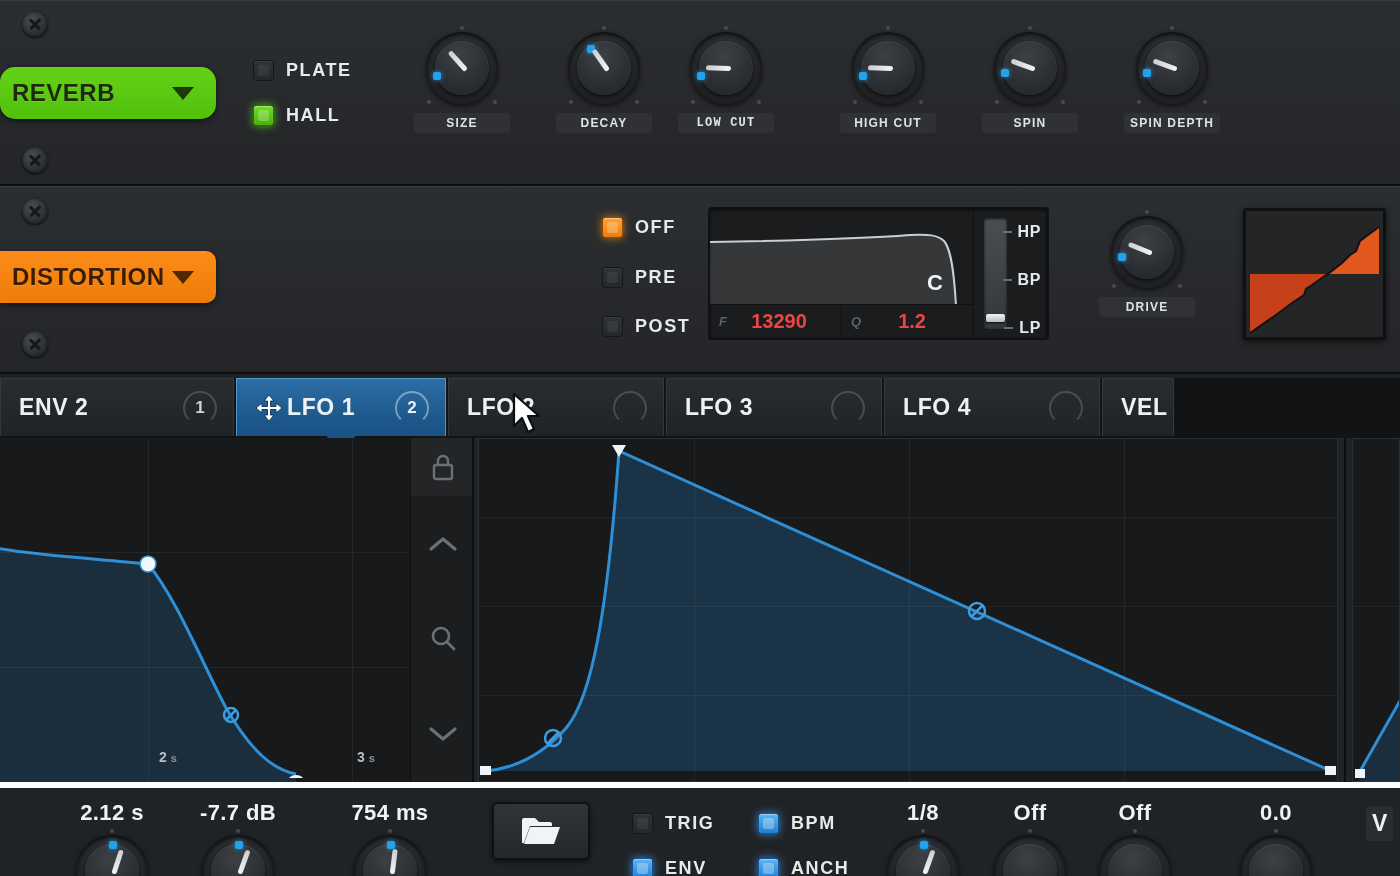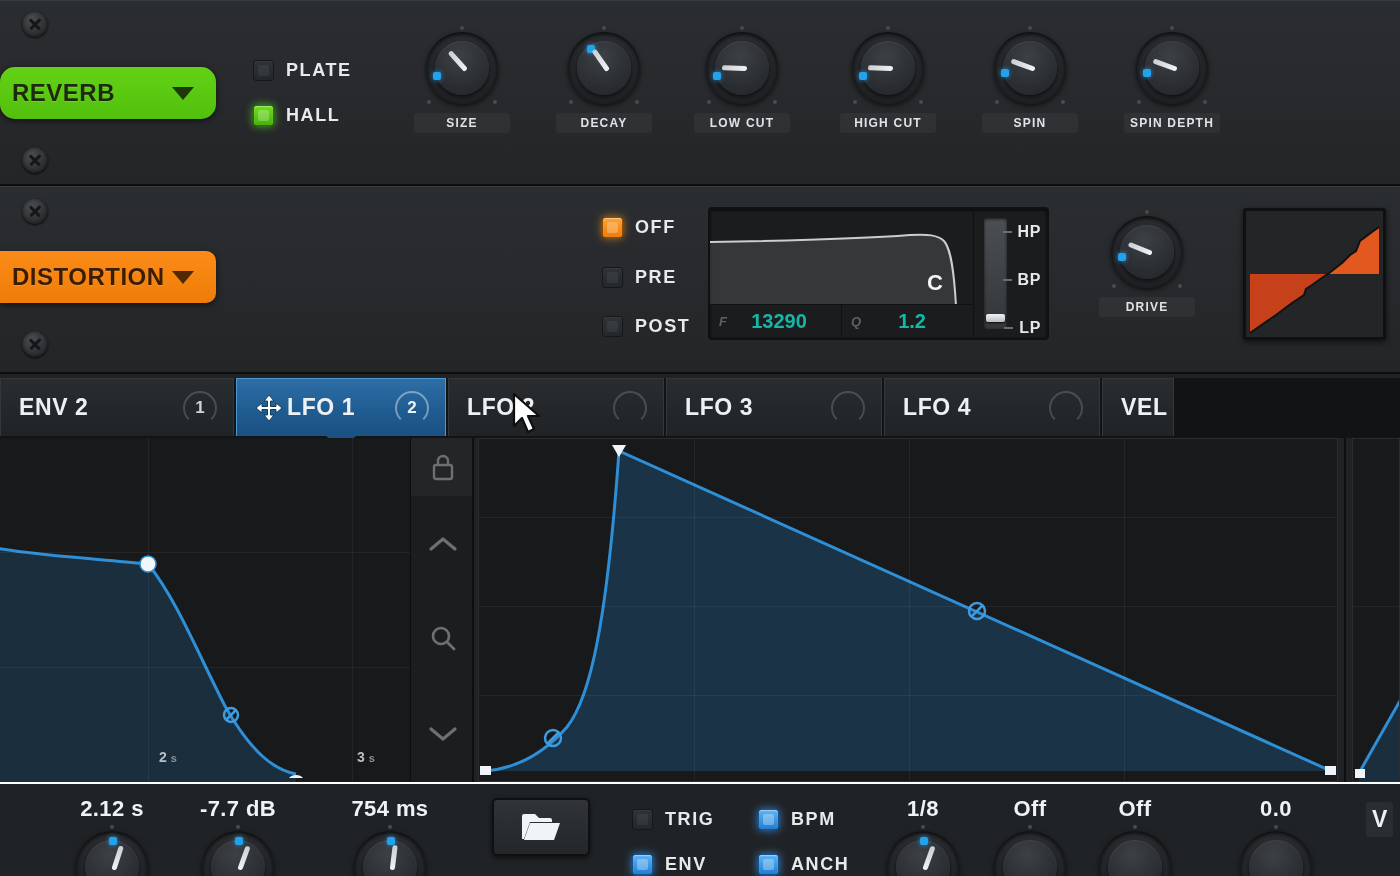--- a/index.html
+++ b/index.html
@@ -149,21 +149,21 @@
   .filtergraph .fields {
     position:absolute; left:0; right:0; bottom:0; height:34px; display:flex;
     border-top:1px solid #0f1113;
   }
   .filtergraph .fld {
     flex:1; display:flex; align-items:center; gap:8px; padding-left:9px;
     border-right:1px solid #0f1113;
   }
   .filtergraph .fld:last-child { border-right:none; }
   .filtergraph .fld .k { font-size:13px; color:#5d6165; font-weight:700; font-style:italic; }
-  .filtergraph .fld .v { font-size:20px; color:#14b8a6; font-weight:700; flex:1; text-align:center; padding-right:18px;}
+  .filtergraph .fld .v { font-size:20px; color:#ef4444; font-weight:700; flex:1; text-align:center; padding-right:18px;}
   .fslider { width:74px; position:relative; border-left:1px solid #0f1113; }
   .fslider .track {
     position:absolute; left:10px; top:9px; bottom:9px; width:23px; border-radius:3px;
     background: linear-gradient(180deg,#4b4e52 0%, #34373a 100%);
     box-shadow: inset 0 1px 3px rgba(0,0,0,.7);
   }
   .fslider .handle {
     position:absolute; left:12px; width:19px; height:8px; border-radius:2px;
     background: linear-gradient(180deg,#f0f3f5,#b9bec2);
     box-shadow: 0 1px 2px rgba(0,0,0,.8);
@@ -229,21 +229,21 @@
     display:flex; flex-direction:column;
   }
   .sidetools .stbtn {
     flex:1; display:flex; align-items:center; justify-content:center;
   }
   .sidetools .stbtn.lock { flex:0 0 58px; background:#232527; }
 
   
   .bottombar {
     position:absolute; left:0; top:782px; width:1400px; height:94px;
-    background:#202326; border-top:2px solid #ffffff;
+    background:#202326; border-top:6px solid #ffffff;
   }
   .folderbtn {
     position:absolute; width:98px; height:58px; border-radius:5px;
     background: linear-gradient(180deg,#303337 0%, #24272a 100%);
     border:2px solid #0e1012;
     display:flex; align-items:center; justify-content:center;
     box-shadow: 0 2px 5px rgba(0,0,0,.6);
   }
   .velbadge {
     position:absolute; font-size:23px; font-weight:700; color:#eef1f3;
@@ -296,21 +296,21 @@
         <span class="tick t-top"></span>
           <span class="tick t-bl"></span>
           <span class="tick t-br"></span>
         <span class="ring"></span>
           <span class="cap"></span>
         <span class="bluedot" style="left:22px; top:16px;"></span>
         <span class="pointer" style="transform: rotate(-125deg);"></span>
       </div>
       <div class="knob-name">DECAY</div>
     </div>
-    <div class="knob-wrap" style="left:694px; top:28px;">
+    <div class="knob-wrap" style="left:678px; top:28px;font-family:Liberation Mono, monospace;">
       <div class="knob">
         <span class="tick t-top"></span>
           <span class="tick t-bl"></span>
           <span class="tick t-br"></span>
         <span class="ring"></span>
           <span class="cap"></span>
         <span class="bluedot" style="left:10px; top:43px;"></span>
         <span class="pointer" style="transform: rotate(-178deg);"></span>
       </div>
       <div class="knob-name">LOW CUT</div>

